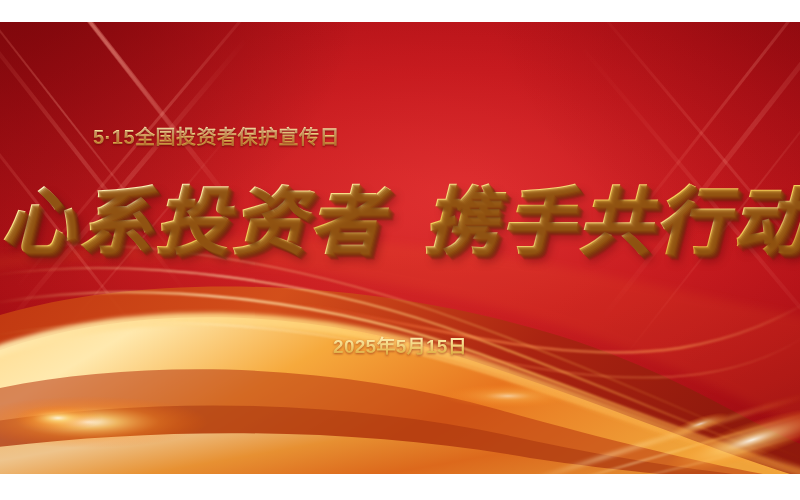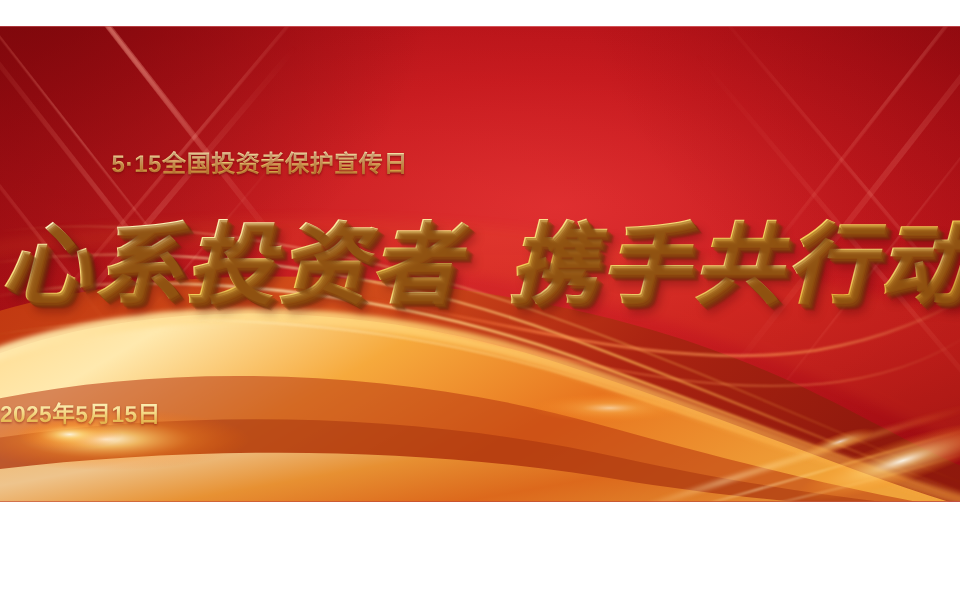--- a/index.html
+++ b/index.html
@@ -23,21 +23,21 @@
     width: 800px;
     height: 500px;
     background: #ffffff;
   }
 
   .poster {
     position: absolute;
     left: 0;
     top: 22px;
     width: 800px;
-    height: 396px;
+    height: 452px;
     overflow: hidden;
     background: #c8161d;
   }
 
   
   .bg-base {
     position: absolute;
     inset: 0;
     background:
       radial-gradient(ellipse 70% 60% at 58% 38%, #d8262b 0%, #c3161c 45%, #a30d13 100%);
@@ -160,20 +160,21 @@
       6px 6px 1px rgba(92,42,8,0.24),
       7px 8px 8px rgba(70,6,8,0.38);
   }
   .title .gap { display: inline-block; width: 38px; }
 
   .date {
     position: absolute;
     left: 0;
     right: 0;
     top: 313px;
+    text-align: center;
     font-size: 19px;
     font-weight: 700;
     letter-spacing: 0.3px;
     line-height: 24px;
     white-space: nowrap;
     background: linear-gradient(180deg, #fdf2bc 0%, #f5da88 36%, #e5b64f 70%, #c79338 100%);
     -webkit-background-clip: text;
     background-clip: text;
     color: transparent;
     -webkit-text-fill-color: transparent;

